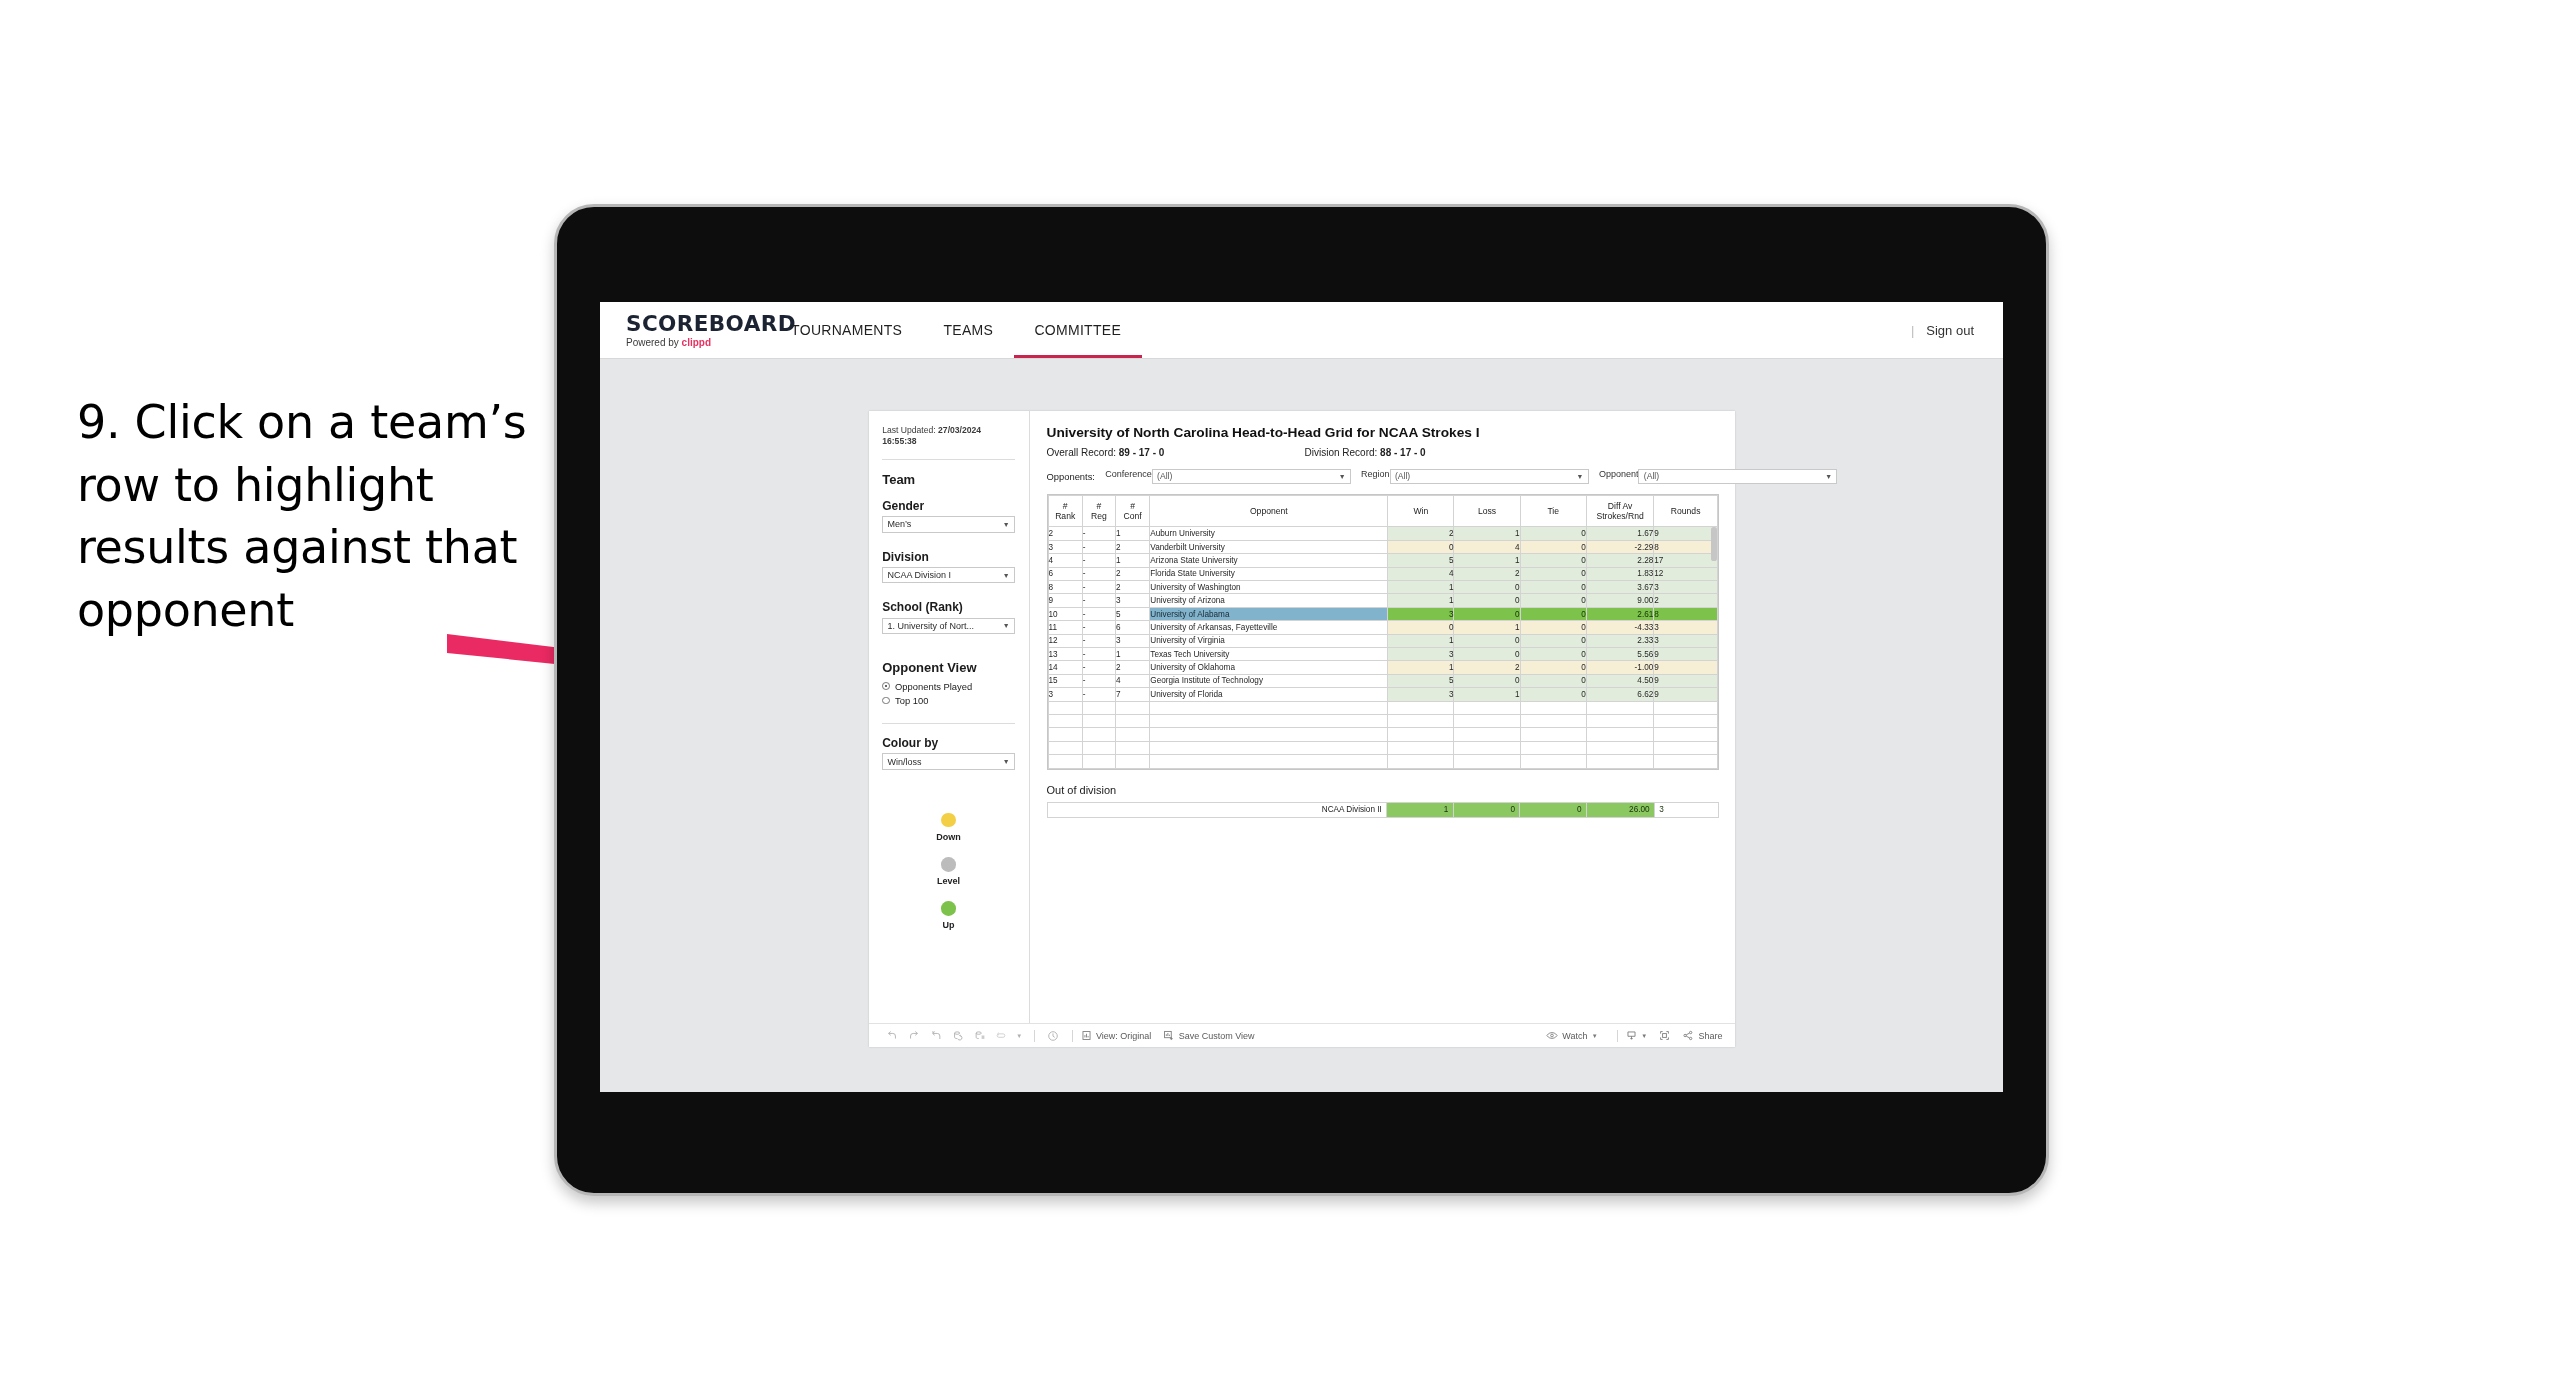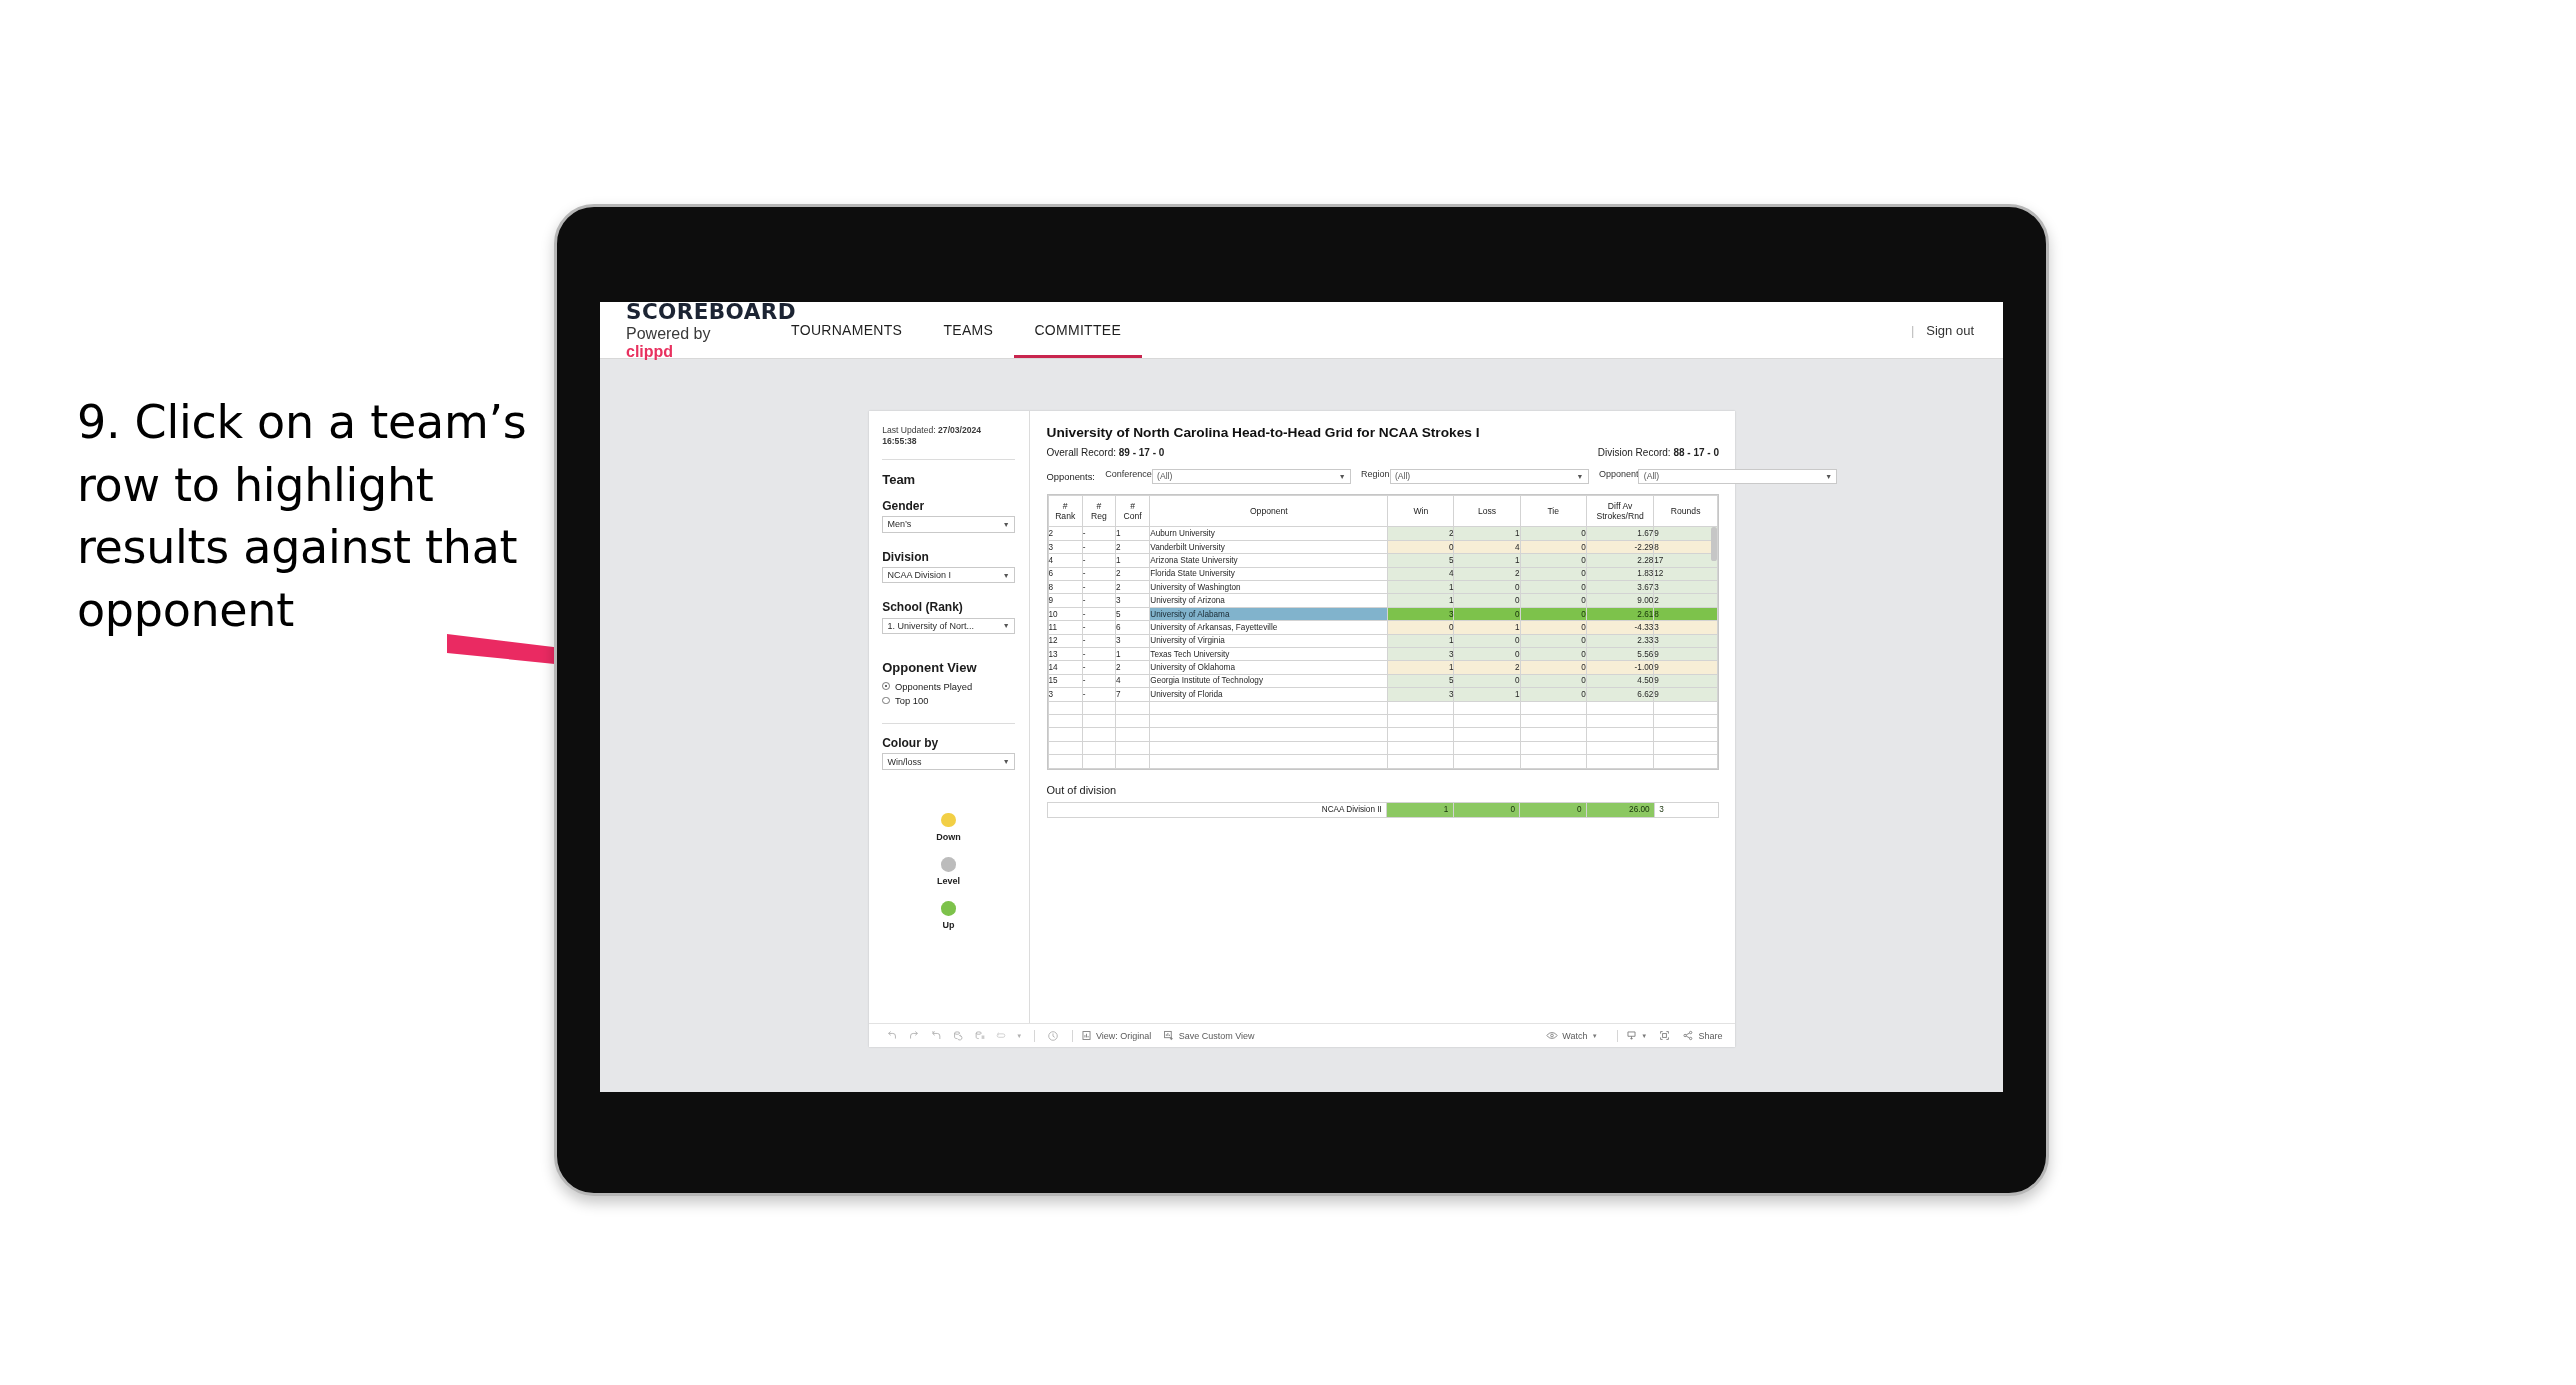--- a/index.html
+++ b/index.html
@@ -45,21 +45,21 @@
     display: flex; align-items: stretch;
     border-bottom: 0.9px solid #d8d8d8;
     position: relative;
   }
   .brand { padding: 8.6px 0 6.9px 26px; display: flex; flex-direction: column; justify-content: center; width: 155px; }
   .brand-title {
     font-family: "DejaVu Sans", sans-serif;
     font-weight: bold; font-size: 21.5px; letter-spacing: 0.4px;
     color: #1c2433; line-height: 1;
   }
-  .brand-sub { font-size: 16px; color: #3a3a3a; margin-top: 2.6px; }
+  .brand-sub { font-size: 10px; color: #3a3a3a; margin-top: 2.6px; }
   .brand-sub .clippd { color: #e8315f; font-weight: bold; }
 
   .topnav-items { display: flex; align-items: stretch; margin-left: 15.5px; }
   .topnav-item {
     display: flex; align-items: center; padding: 0 20.6px;
     font-size: 14px; color: #1f1f1f; letter-spacing: 0.3px;
     position: relative; cursor: pointer;
     font-family: "Liberation Sans", sans-serif;
   }
   .topnav-item.active::after {
@@ -113,21 +113,21 @@
   }
   .radio-label { font-size: 9.4px; color: #1b1b1b; }
   .legend { display: flex; gap: 15.5px; margin-top: 26px; padding-bottom: 5.2px; flex-direction: column; }
   .legend-item { display: flex; flex-direction: column; align-items: center; gap: 4.3px; }
   .dot { width: 14.6px; height: 14.6px; border-radius: 50%; }
   .legend-text { font-size: 9px; font-weight: bold; color: #222; }
 
   
   .viz { flex: 1; padding: 13.7px 15.5px 0 17px; display: flex; flex-direction: column; min-width: 0; }
   .viz-title { font-size: 13.7px; font-weight: bold; color: #111; margin-bottom: 7.7px; }
-  .records { display: flex; font-size: 10px; color: #222; margin-bottom: 10.3px; justify-content: space-between; }
+  .records { display: flex; font-size: 10px; color: #222; margin-bottom: 10.3px; }
   .rec-1 { width: 258px; }
   .records b { font-weight: bold; }
   .filters { display: flex; align-items: flex-end; gap: 10.3px; margin-bottom: 10.3px; }
   .filters-label { font-size: 9.4px; color: #222; padding-bottom: 2.6px; }
   .filter-group { display: flex; flex-direction: row; }
   .filter-group .fl { font-size: 9px; color: #333; margin-bottom: 2.6px; }
   .filter-sel {
     width: 199px; height: 15.5px; border: 0.9px solid #c9c9c9; background: #fff;
     display: flex; align-items: center; padding: 0 4.3px; font-size: 8.6px; color: #555; cursor: pointer;
   }

